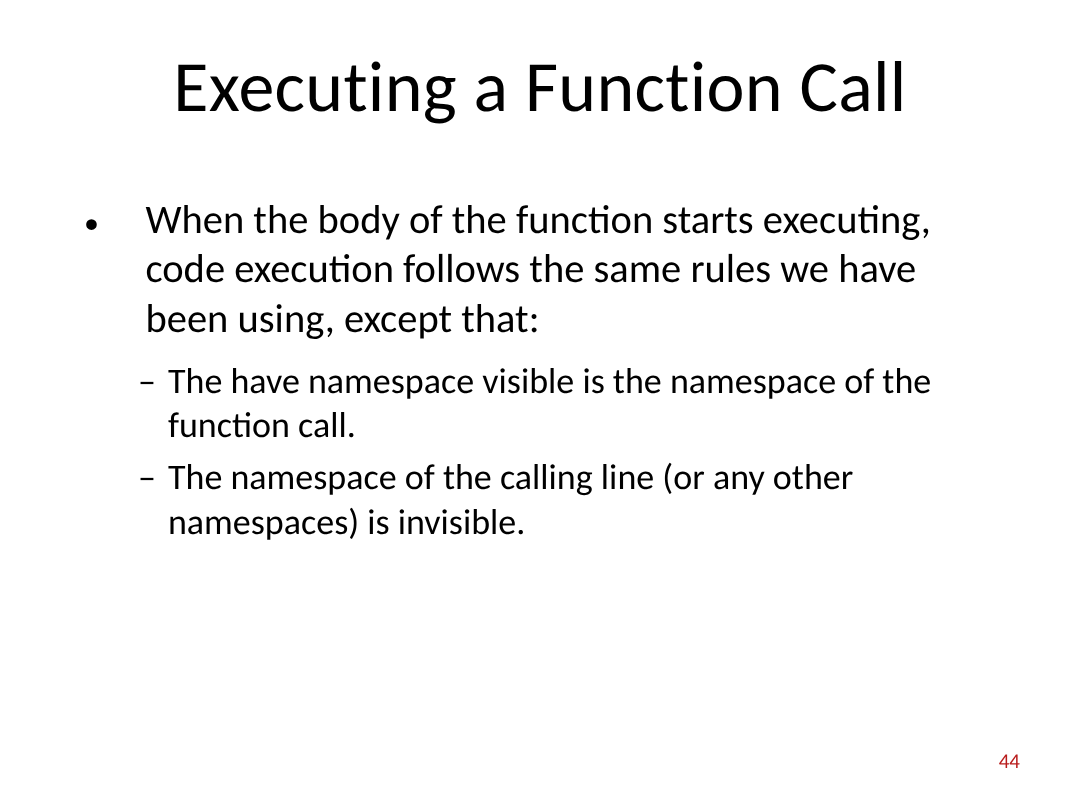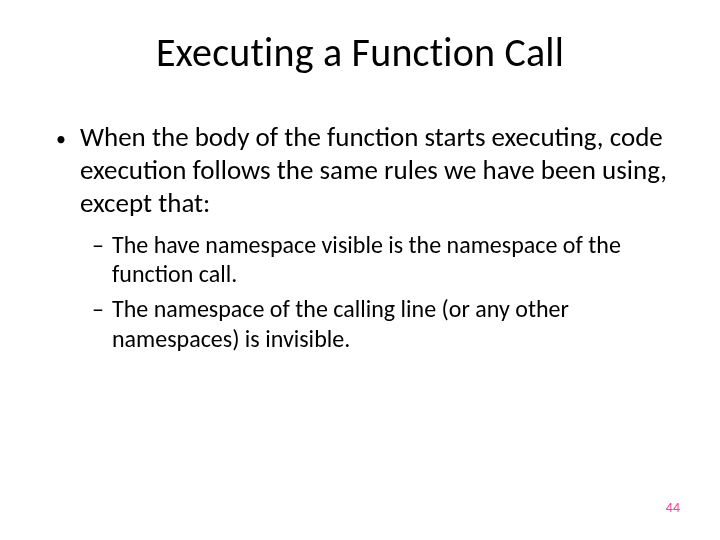--- a/index.html
+++ b/index.html
@@ -16,21 +16,21 @@
       position: relative;
       overflow: hidden;
     }
     .slide {
       width: 100%;
       height: 100%;
       padding: 28px 48px 40px 48px;
       position: relative;
     }
     .title {
-      font-size: 40px;
+      font-size: 48px;
       font-weight: 400;
       text-align: center;
       margin-bottom: 44px;
       letter-spacing: 0.2px;
     }
     .bullet-list {
       list-style: none;
       padding-left: 8px;
     }
     .bullet-item {
@@ -40,20 +40,21 @@
       margin-bottom: 10px;
     }
     .bullet-marker {
       font-size: 20px;
       margin-right: 14px;
       margin-top: 6px;
       flex-shrink: 0;
     }
     .bullet-text {
       flex: 1;
+      margin-left: 17px;
     }
     .sub-list {
       list-style: none;
       padding-left: 44px;
       margin-top: 2px;
     }
     .sub-item {
       font-size: 24px;
       line-height: 1.22;
       display: flex;
@@ -64,21 +65,21 @@
       flex-shrink: 0;
     }
     .sub-text {
       flex: 1;
     }
     .page-number {
       position: absolute;
       bottom: 24px;
       right: 40px;
       font-size: 14px;
-      color: #ec4899;
+      color: #b91c1c;
       text-align: center;
     }
   </style>
 </head>
 <body>
 
 <div class="slide">
   <h1 class="title">Executing a Function Call</h1>
 
   <ul class="bullet-list">

